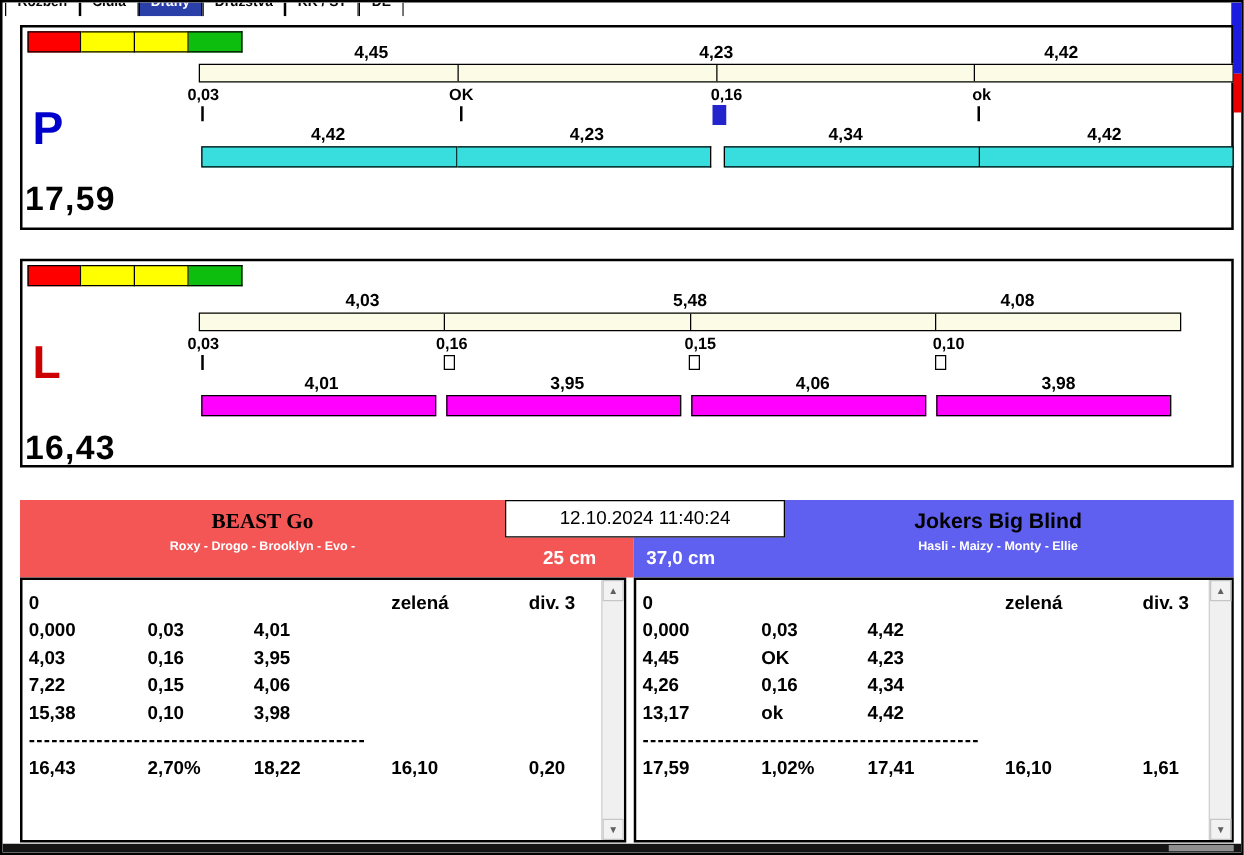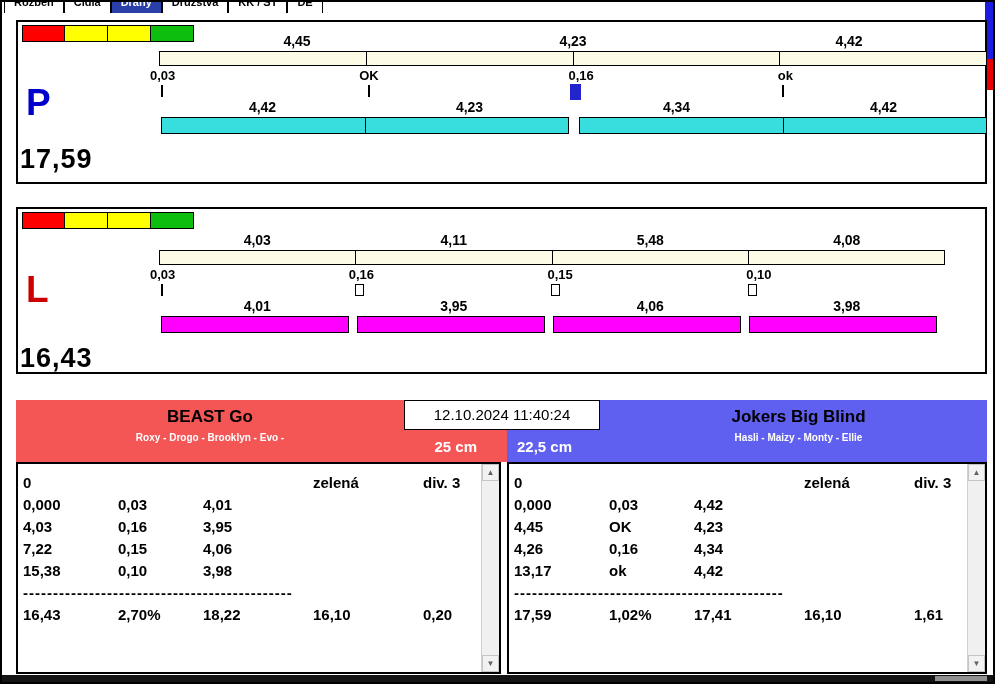--- a/index.html
+++ b/index.html
@@ -58,29 +58,29 @@
   .cbar-p i:nth-child(2){border-left:none;margin-right:10px;}
   .cbar-p i:nth-child(4){border-left:none;}
   .cbar-l i{margin-right:8px;}
 
   
   .footer-header{position:absolute;left:14px;top:398px;width:971px;height:62px;display:flex;}
   .fh{position:relative;height:62px;}
   .fh-left{width:491px;}
   .fh-right{width:480px;}
   .team-name{font-size:17px;font-weight:bold;color:#000;text-align:center;padding-top:7px;}
-  .fh-left .team-name{width:388px;}
+  .fh-left .team-name{width:388px;font-family:Liberation Serif, serif;}
   .fh-right .team-name{margin-left:103px;width:377px;}
   .dogs{color:#fff;font-size:10px;font-weight:bold;text-align:center;margin-top:5px;}
   .fh-left .dogs{width:388px;}
   .fh-right .dogs{margin-left:103px;width:377px;}
   .height-tag{position:absolute;bottom:7px;color:#fff;font-size:15px;font-weight:bold;}
   .fh-left .height-tag{right:30px;}
   .fh-right .height-tag{left:10px;}
-  .datebox{position:absolute;left:402px;top:398px;width:196px;height:30px;background:#fff;border:1px solid #000;
+  .datebox{position:absolute;left:402px;top:398px;width:224px;height:30px;background:#fff;border:1px solid #000;
            font-size:15px;color:#000;text-align:center;line-height:28px;z-index:4;}
 
   
   .results{position:absolute;top:460px;height:212px;border:2px solid #000;background:#fff;}
   .results-left{left:14px;width:485px;}
   .results-right{left:505px;width:480px;}
   .res-content{position:absolute;left:5px;top:8px;right:20px;bottom:2px;overflow:hidden;
                font-size:15px;font-weight:bold;color:#000;}
   .res-row{display:grid;grid-template-columns:95px 85px 110px 110px 1fr;height:22px;line-height:22px;white-space:nowrap;}
   .res-sep{height:22px;line-height:22px;overflow:hidden;white-space:nowrap;letter-spacing:1px;}
@@ -172,21 +172,20 @@
       <i class="sq" style="background: rgb(255, 0, 0);"></i>
       <i class="sq" style="background: rgb(255, 255, 0);"></i>
       <i class="sq" style="background: rgb(255, 255, 0);"></i>
       <i class="sq" style="background: rgb(14, 190, 14);"></i>
     </div>
     <div class="big-letter" style="color: rgb(204, 0, 0);">L</div>
     <div class="total">16,43</div>
     <div class="bar-area">
       <div class="numrow numrow-top">
         <span>4,03</span>
-        <span>4,11</span>
         <span>5,48</span>
         <span>4,08</span>
       </div>
       <div class="cream" style="background: rgb(251, 251, 230);">
         <i></i>
         <i></i>
         <i></i>
         <i></i>
       </div>
       <div class="markrow">
@@ -226,21 +225,21 @@
 
   <div class="footer-header">
     <div class="fh fh-left" style="background: rgb(244, 86, 86);">
       <div class="team-name">BEAST Go</div>
       <div class="dogs">Roxy - Drogo - Brooklyn - Evo -</div>
       <div class="height-tag">25 cm</div>
     </div>
     <div class="fh fh-right" style="background: rgb(96, 96, 240);">
       <div class="team-name">Jokers Big Blind</div>
       <div class="dogs">Hasli - Maizy - Monty - Ellie</div>
-      <div class="height-tag">22,5 cm</div>
+      <div class="height-tag">37,0 cm</div>
     </div>
   </div>
   <div class="datebox">12.10.2024 11:40:24</div>
 
   <div class="results results-left">
     <div class="res-content">
       <div class="res-row">
         <span>0</span>
           <span></span>
           <span></span>

